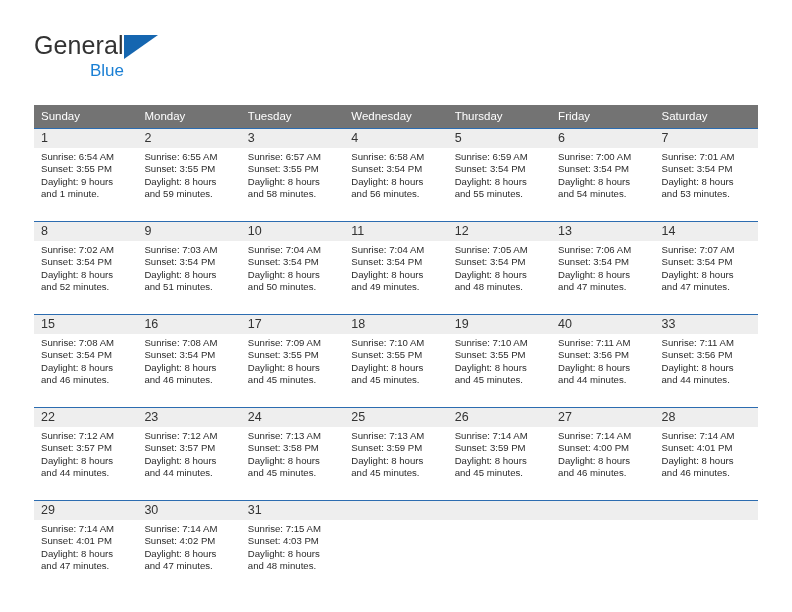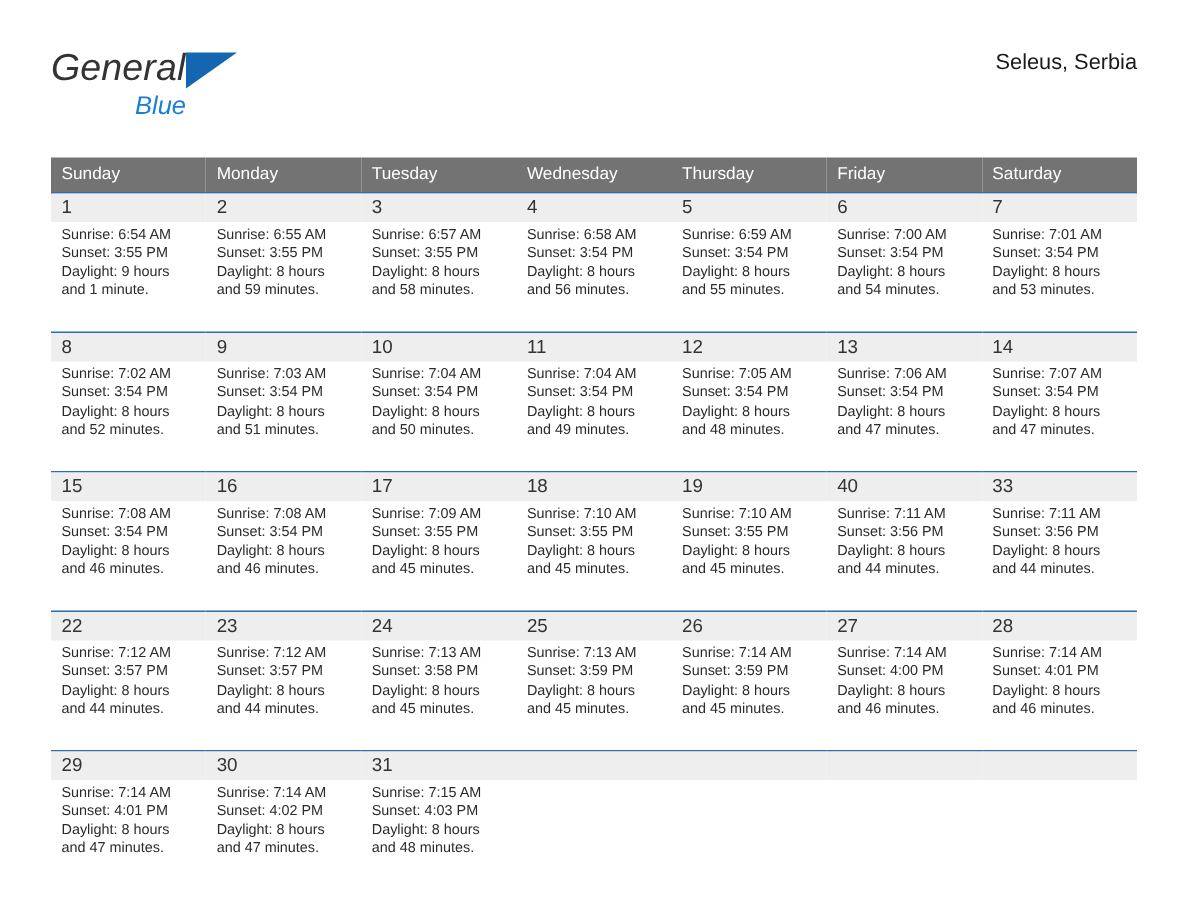--- a/index.html
+++ b/index.html
@@ -29,21 +29,20 @@
     top: 28px;
     right: 34px;
     height: 68px;
   }
   .brand {
     position: absolute;
     left: 0;
     top: 4px;
     width: 220px;
     height: 60px;
-    font-style: italic;
   }
   .brand-general {
     font-size: 25px;
     color: #333333;
     letter-spacing: 0.1px;
     line-height: 26px;
     display: inline-block;
   }
   .brand-tri {
     display: inline-block;
@@ -150,21 +149,20 @@
 <div class="page">
 
   <div class="header">
 
     <div class="brand">
       <span class="brand-general">General</span><span class="brand-tri"></span>
       <span class="brand-blue">Blue</span>
     </div>
 
     <div class="title-block">
-      <div class="cal-subtitle">Seleus, Serbia</div>
     </div>
 
   </div>
 
   <table class="calendar">
     <thead>
       <tr>
         <th>Sunday</th>
         <th>Monday</th>
         <th>Tuesday</th>

